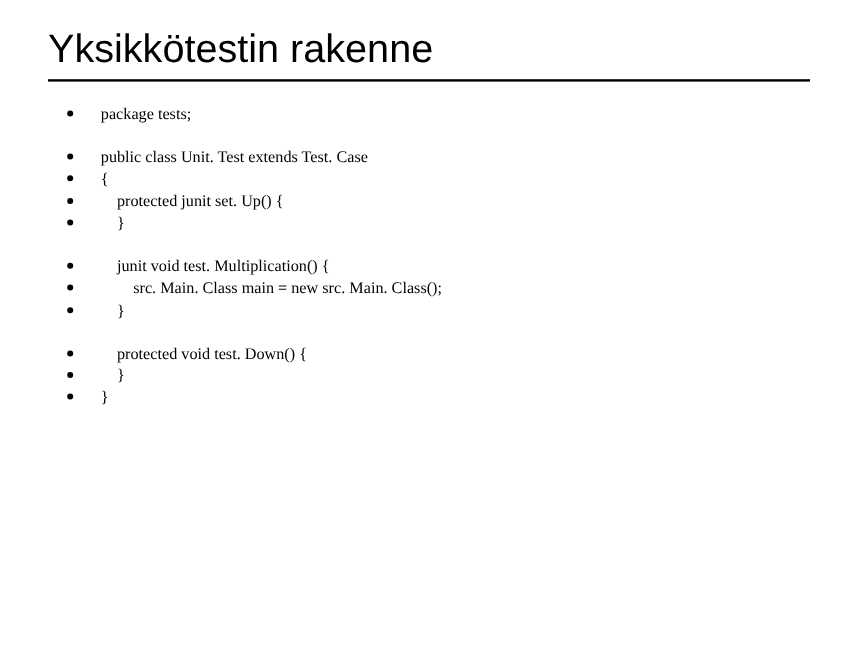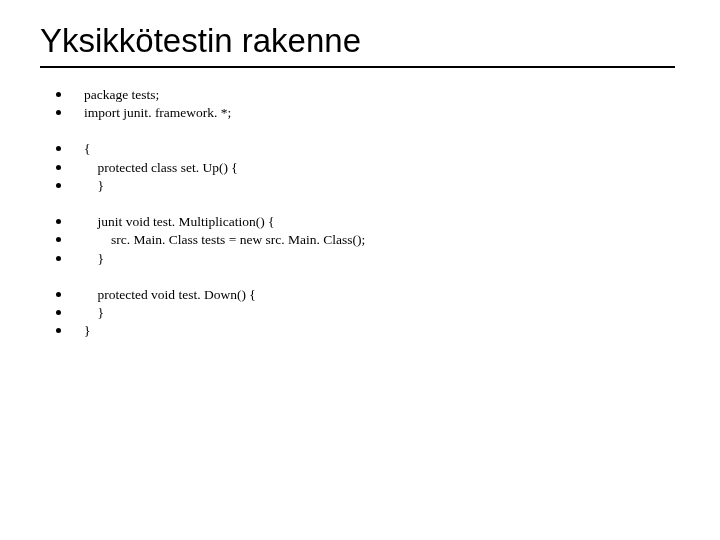--- a/index.html
+++ b/index.html
@@ -60,27 +60,27 @@
   }
 </style>
 </head>
 <body>
 
 <div class="slide">
   <h1 class="title">Yksikkötestin rakenne</h1>
   <hr class="rule">
   <ul class="bullets" id="bullets">
       <li>package tests;</li>
-      <li>import junit. framework. *;</li>
       <div class="gap"></div>
+      <li>public class Unit. Test extends Test. Case</li>
       <li>{</li>
-      <li>    protected class set. Up() {</li>
+      <li>    protected junit set. Up() {</li>
       <li>    }</li>
       <div class="gap"></div>
       <li>    junit void test. Multiplication() {</li>
-      <li>        src. Main. Class tests = new src. Main. Class();</li>
+      <li>        src. Main. Class main = new src. Main. Class();</li>
       <li>    }</li>
       <div class="gap"></div>
       <li>    protected void test. Down() {</li>
       <li>    }</li>
       <li>}</li>
     </ul>
 </div>
 
 </body></html>

